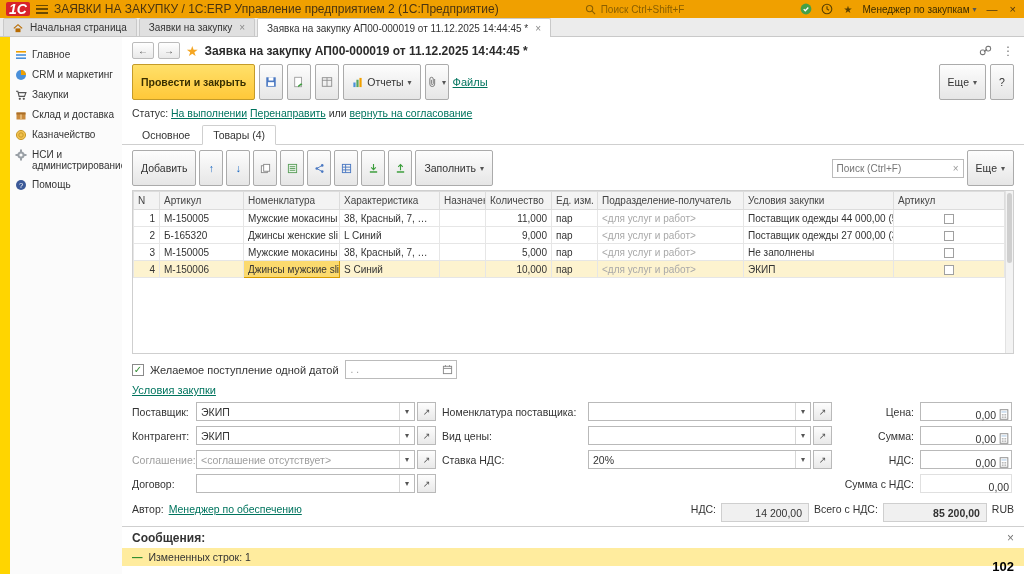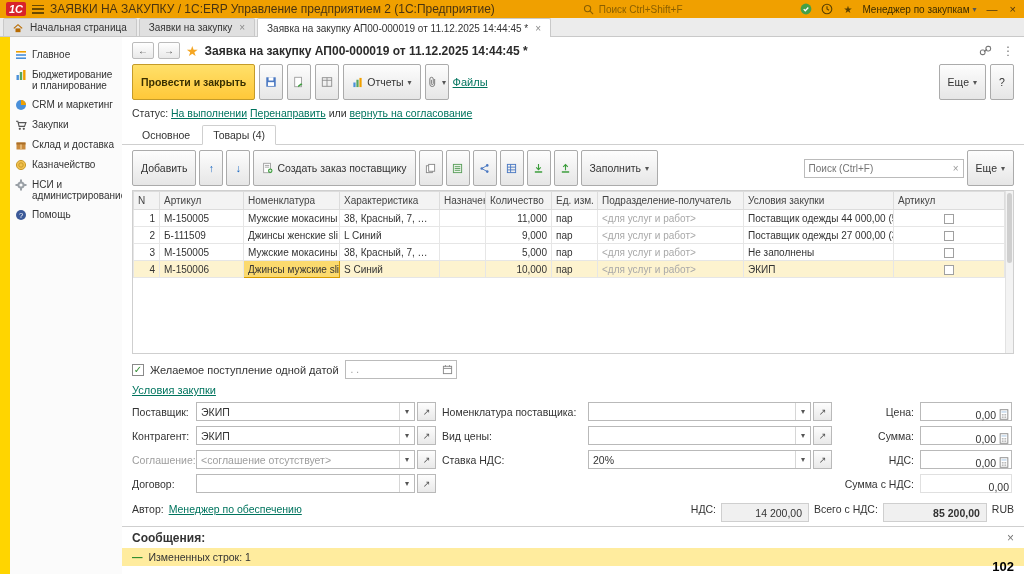--- a/index.html
+++ b/index.html
@@ -2,21 +2,21 @@
 <html><head>
 <meta charset="utf-8">
 <style>
   *{box-sizing:border-box;margin:0;padding:0}
   html,body{width:1024px;height:574px;overflow:hidden}
   body{font-family:"Liberation Sans",sans-serif;font-size:11px;color:#333;background:#fff}
   .screen{position:relative;width:1024px;height:574px;background:#fff;overflow:hidden}
 
   
   .topbar{height:18px;background:#f0a000;display:flex;align-items:center;padding:0 6px;gap:6px}
-  .logo{background:#d8232a;color:#fff;font-weight:bold;font-style:italic;font-size:11px;padding:0 3px;height:14px;line-height:14px;border-radius:2px;flex:0 0 auto}
+  .logo{background:#d8232a;color:#fff;font-weight:bold;font-style:italic;font-size:14px;padding:0 3px;height:14px;line-height:14px;border-radius:2px;flex:0 0 auto}
   .hamburger{width:12px;height:9px;display:flex;flex-direction:column;justify-content:space-between;cursor:pointer}
   .hamburger i{height:1.5px;background:#6b4a00;display:block}
   .topbar-title{font-size:12px;color:#4a3410;white-space:nowrap}
   .topbar-spacer{flex:1}
   .topbar-search{display:flex;align-items:center;gap:4px;color:#8a5f00;font-size:10px;cursor:pointer;white-space:nowrap}
   .topbar-right{display:flex;align-items:center;gap:8px;margin-left:30px}
   .tb-ic{display:inline-flex;align-items:center;justify-content:center;width:13px;height:13px;cursor:pointer}
   .topbar-user{display:flex;align-items:center;gap:3px;font-size:10px;color:#3d2c00;cursor:pointer;white-space:nowrap}
   .win-ctl{color:#4a3410;font-size:11px;cursor:pointer;padding:0 2px}
 
@@ -55,21 +55,21 @@
   .status-line{padding:1px 10px 2px;font-size:10.5px;white-space:nowrap}
   .status-line .lbl{color:#333}
 
   
   .doc-tabs{display:flex;gap:2px;padding:4px 10px 0;border-bottom:1px solid #cfcfcf;align-items:flex-end}
   .doc-tab{padding:3px 10px;font-size:10.5px;color:#333;cursor:pointer}
   .doc-tab.active{background:#fff;border:1px solid #cfcfcf;border-bottom:1px solid #fff;margin-bottom:-1px;border-radius:2px 2px 0 0}
 
   
   .tbl-toolbar{display:flex;align-items:center;gap:3px;padding:5px 10px 4px}
-  .search-wrap{display:flex;align-items:center;border:1px solid #bbb;height:19px;background:#fff;width:160px}
+  .search-wrap{display:flex;align-items:center;border:1px solid #bbb;height:19px;background:#fff;width:132px}
   .search-wrap input{border:none;outline:none;flex:1;font-size:10px;padding:0 4px;font-family:"Liberation Sans",sans-serif;color:#333;min-width:0}
   .search-clear{color:#999;font-size:10px;padding:0 4px;cursor:pointer}
 
   
   .tbl-wrap{margin:0 10px;border:1px solid #cfcfcf;height:185px;position:relative;background:#fff;overflow:hidden}
   table{border-collapse:collapse;width:calc(100% - 8px);table-layout:fixed}
   th{background:#f3f3f3;border:1px solid #dcdcdc;font-weight:normal;text-align:left;padding:2px 4px;font-size:10px;color:#444;height:18px;white-space:nowrap;overflow:hidden;cursor:pointer}
   td{border:1px solid #e6e6e6;padding:1px 4px;font-size:10px;height:17px;white-space:nowrap;overflow:hidden;cursor:default}
   td.num{text-align:right}
   td.dim{color:#a8a8a8}
@@ -191,30 +191,20 @@
               <rect x="1" y="2" width="10" height="1.6" fill="#f0a000"></rect>
               <rect x="1" y="5.2" width="10" height="1.6" fill="#4a90d9"></rect>
               <rect x="1" y="8.4" width="10" height="1.6" fill="#4a90d9"></rect>
             </svg>
           </span>
         <span>Главное</span>
       </div>
       <div class="side-item">
         <span class="side-icon">
             <svg width="12" height="12" viewBox="0 0 12 12">
-              <rect x="1.5" y="6" width="2.4" height="5" fill="#4a90d9"></rect>
-              <rect x="4.8" y="3" width="2.4" height="8" fill="#58a55c"></rect>
-              <rect x="8.1" y="1" width="2.4" height="10" fill="#f0a000"></rect>
-            </svg>
-          </span>
-        <span>Бюджетирование и планирование</span>
-      </div>
-      <div class="side-item">
-        <span class="side-icon">
-            <svg width="12" height="12" viewBox="0 0 12 12">
               <circle cx="6" cy="6" r="5" fill="#4a90d9"></circle>
               <path d="M6 6L6 1A5 5 0 0 1 11 6Z" fill="#f0a000"></path>
             </svg>
           </span>
         <span>CRM и маркетинг</span>
       </div>
       <div class="side-item">
         <span class="side-icon">
             <svg width="12" height="12" viewBox="0 0 12 12">
               <path d="M1 2.2h1.8l1.3 5.2h5.4l1.4-3.8H3.4" fill="none" stroke="#555" stroke-width="1.1"></path>
@@ -344,30 +334,20 @@
       </div>
 
       <div class="tbl-toolbar">
         <button class="btn">Добавить</button>
         <button class="btn icon-btn" style="color:#1565c0">
             <span>↑</span>
           </button>
         <button class="btn icon-btn" style="color:#1565c0">
             <span>↓</span>
           </button>
-        <button class="btn">
-          <svg width="11" height="12" viewBox="0 0 12 14">
-              <rect x="1.5" y="1.5" width="8" height="11" fill="#fff" stroke="#999"></rect>
-              <line x1="3" y1="4" x2="8" y2="4" stroke="#999"></line>
-              <line x1="3" y1="6" x2="8" y2="6" stroke="#999"></line>
-              <circle cx="9.2" cy="10.2" r="2.6" fill="#3a9d3a"></circle>
-              <path d="M9.2 8.8v2.8M7.8 10.2h2.8" stroke="#fff" stroke-width="1"></path>
-            </svg>
-          <span>Создать заказ поставщику</span>
-        </button>
         <button class="btn icon-btn">
             <svg width="11" height="11" viewBox="0 0 12 12">
               <rect x="1.5" y="3" width="6.5" height="7.5" fill="#fff" stroke="#888"></rect>
               <rect x="4" y="1.5" width="6.5" height="7.5" fill="#fff" stroke="#888"></rect>
             </svg>
           </button>
         <button class="btn icon-btn">
             <svg width="11" height="11" viewBox="0 0 12 12">
               <rect x="1.5" y="1.5" width="9" height="9" fill="#e9f3e9" stroke="#5a9e5a"></rect>
               <line x1="3" y1="4" x2="9" y2="4" stroke="#5a9e5a"></line>
@@ -454,21 +434,21 @@
                 <td>38, Красный, 7, …</td>
                 <td></td>
                 <td class="num">11,000</td>
                 <td>пар</td>
                 <td class="dim">&lt;для услуг и работ&gt;</td>
                 <td>Поставщик одежды 44 000,00 (52…</td>
                 <td><span class="cb"></span></td>
               </tr>
               <tr>
                 <td class="num">2</td>
-                <td>Б-111509</td>
+                <td>Б-165320</td>
                 <td>Джинсы женские sli…</td>
                 <td>L Синий</td>
                 <td></td>
                 <td class="num">9,000</td>
                 <td>пар</td>
                 <td class="dim">&lt;для услуг и работ&gt;</td>
                 <td>Поставщик одежды 27 000,00 (32…</td>
                 <td><span class="cb"></span></td>
               </tr>
               <tr>

